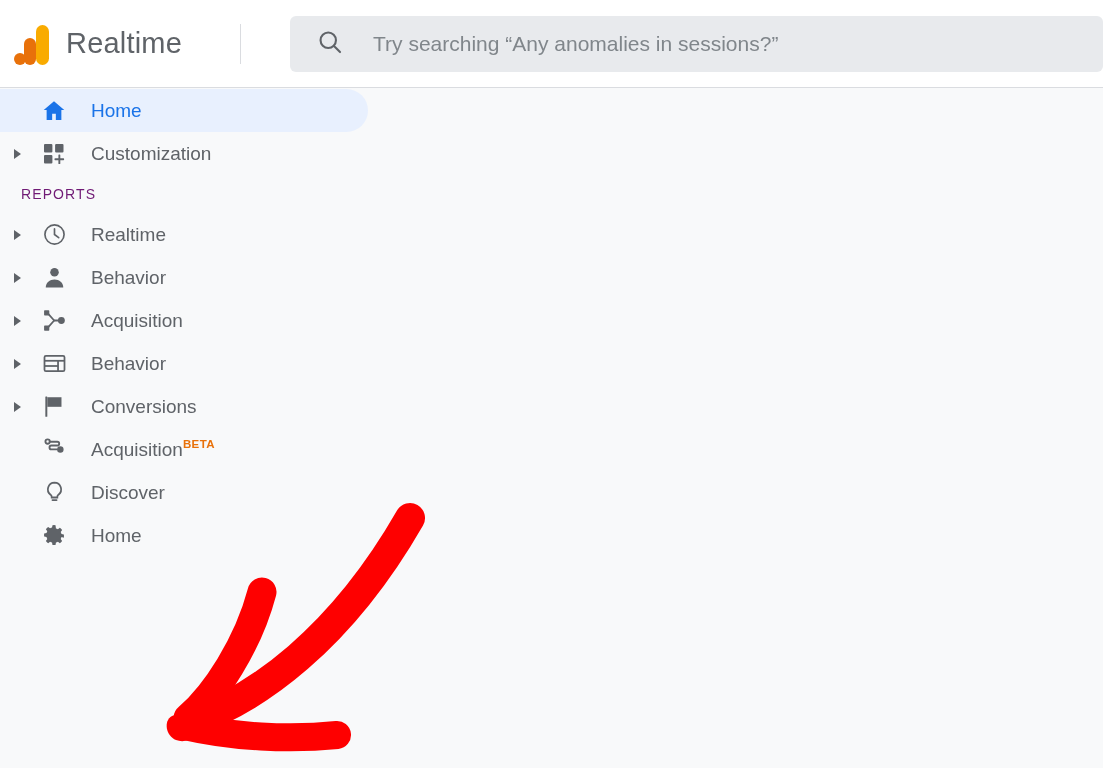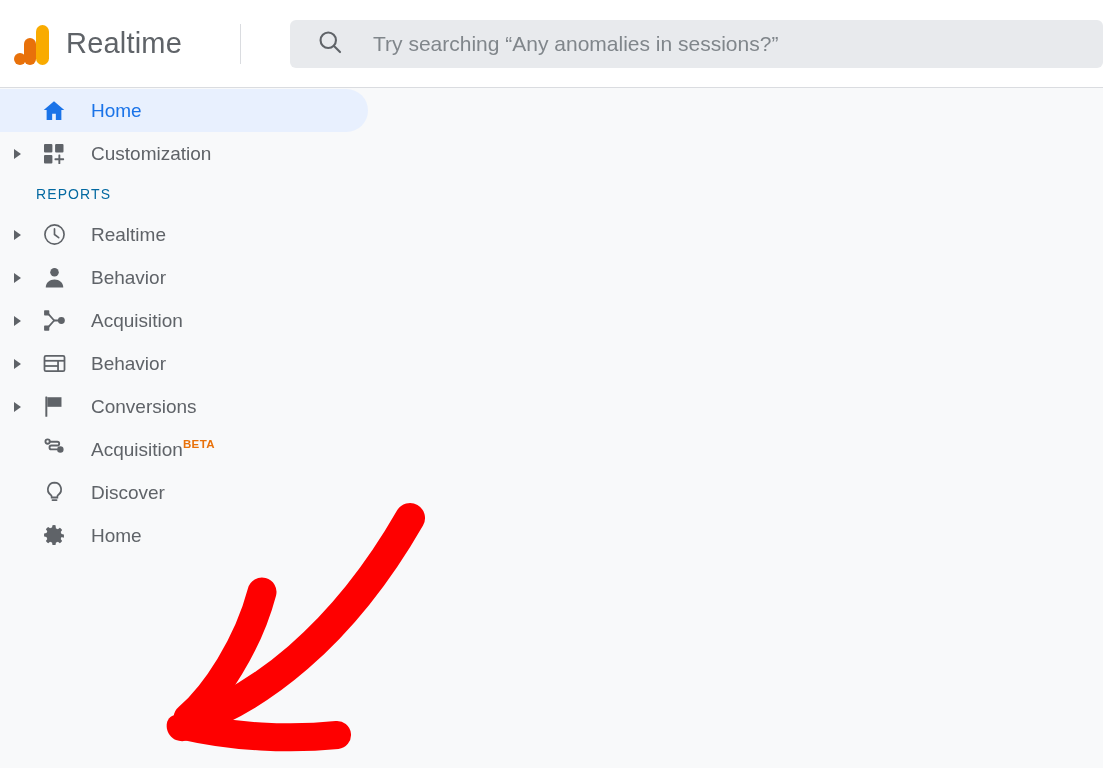--- a/index.html
+++ b/index.html
@@ -136,21 +136,21 @@
     border-left: 8px solid transparent;
     border-right: 8px solid transparent;
     border-top: 9px solid #5f6368;
     margin-left: 11px;
     margin-top: 5px;
   }
 
   
   .search-box {
     flex: 1;
-    height: 48px;
+    height: 56px;
     margin-left: 39px;
     margin-right: 0;
     background: #e8eaed;
     border-radius: 6px;
     display: flex;
     align-items: center;
     padding-left: 26px;
     box-sizing: border-box;
     cursor: text;
     min-width: 0;
@@ -217,23 +217,23 @@
   .beta-badge {
     font-size: 11.5px;
     font-weight: bold;
     color: #e8710a;
     align-self: flex-start;
     margin-top: 10px;
     letter-spacing: .4px;
   }
   .section-label {
     font-size: 14px;
-    color: #0369a1;
+    color: #701a75;
     letter-spacing: 1.1px;
-    padding-left: 36px;
+    padding-left: 21px;
     height: 38px;
     display: flex;
     align-items: center;
   }
 
   
   #annotation-arrow {
     position: absolute;
     left: 0; top: 0;
     width: 1103px; height: 768px;

